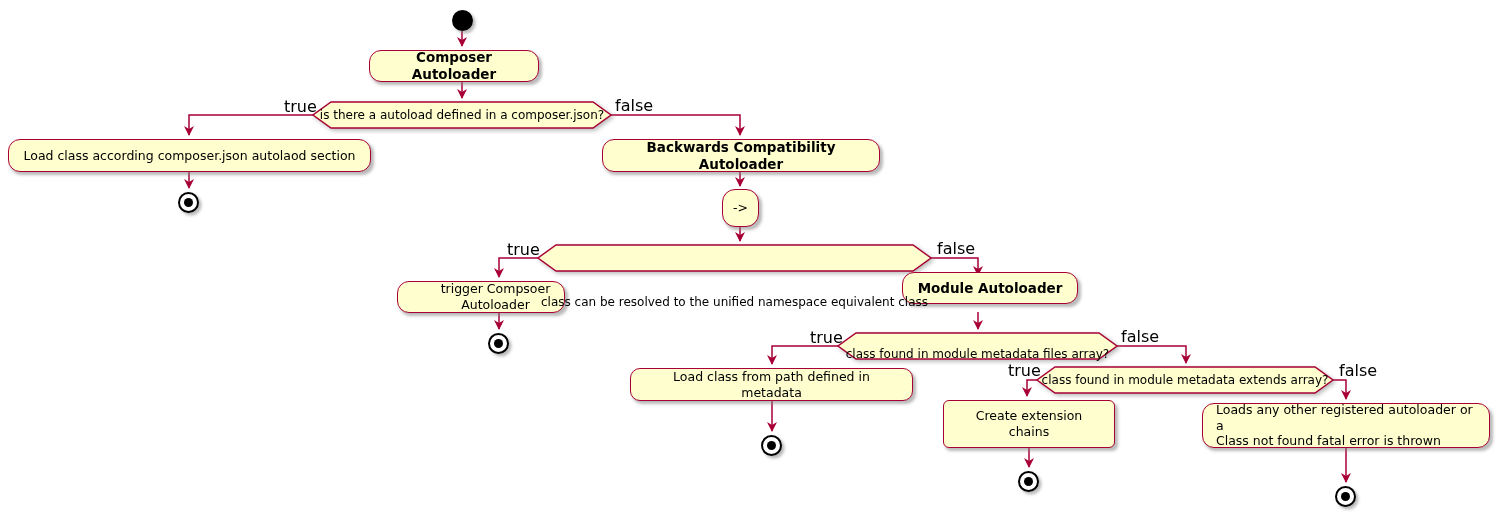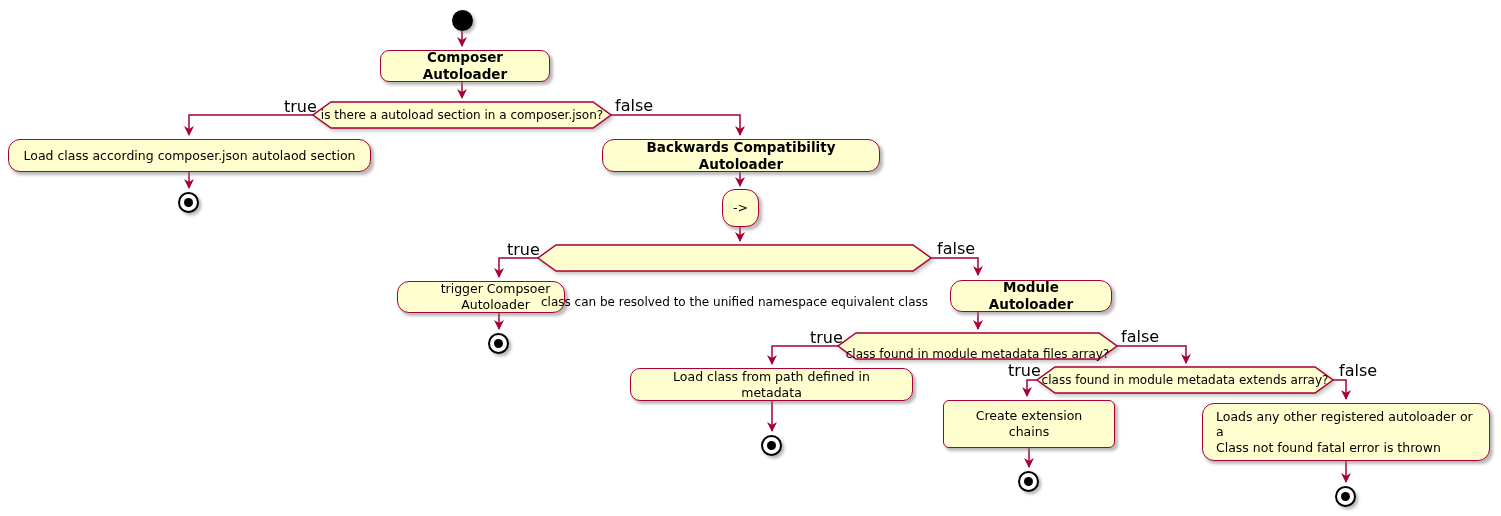--- a/index.html
+++ b/index.html
@@ -95,40 +95,40 @@
   <div class="end-node" style="left:761px;top:435px;">
       <span class="dot"></span>
     </div>
   <div class="end-node" style="left:1018px;top:471px;">
       <span class="dot"></span>
     </div>
   <div class="end-node" style="left:1335px;top:486px;">
       <span class="dot"></span>
     </div>
 
-  <div class="node activity bold" style="left:380px;top:50px;width:170px;height:32px;border-radius:9px;">Composer Autoloader</div>
+  <div class="node activity bold" style="left:369px;top:50px;width:170px;height:32px;">Composer Autoloader</div>
 
   <div class="node activity" style="left:8px;top:139px;width:363px;height:33px;">Load class according composer.json autolaod section</div>
 
   <div class="node activity bold" style="left:602px;top:139px;width:278px;height:33px;">Backwards Compatibility Autoloader</div>
 
   <div class="node activity" style="left:722px;top:189px;width:37px;height:38px;border-radius:13px;">-&gt;</div>
 
   <div class="node activity" style="left:397px;top:281px;width:168px;height:32px;padding-left:39px;">trigger Compsoer Autoloader</div>
 
-  <div class="node activity bold" style="left:902px;top:280px;width:162px;height:32px;margin-left:48px;">Module Autoloader</div>
+  <div class="node activity bold" style="left:902px;top:272px;width:176px;height:32px;">Module Autoloader</div>
 
   <div class="node activity" style="left:630px;top:368px;width:283px;height:33px;border-radius:10px;">Load class from path defined in metadata</div>
 
   <div class="node activity" style="left:943px;top:400px;width:172px;height:48px;border-radius:6px;">Create extension chains</div>
 
-  <div class="node activity left" style="left:1202px;top:403px;width:288px;height:58px;padding-left:13px;">Loads any other registered autoloader or a
+  <div class="node activity left" style="left:1202px;top:403px;width:288px;height:45px;padding-left:13px;">Loads any other registered autoloader or a
 Class not found fatal error is thrown</div>
 
-  <div class="decision-label" style="left:313px;top:102px;width:298px;height:26px;">is there a autoload section in a composer.json?</div>
+  <div class="decision-label" style="left:313px;top:102px;width:298px;height:26px;">is there a autoload defined in a composer.json?</div>
   <div class="decision-label" style="left:538px;top:245px;width:393px;height:26px;margin-top:44px;">class can be resolved to the unified namespace equivalent class</div>
   <div class="decision-label" style="left:838px;top:333px;width:279px;height:26px;margin-top:8px;">class found in module metadata files array?</div>
   <div class="decision-label" style="left:1037px;top:367px;width:296px;height:26px;text-align:center;">class found in module metadata extends array?</div>
 
   <span class="edge-label" style="left:284px;top:100px;">true</span>
   <span class="edge-label" style="left:615px;top:99px;">false</span>
 
   <span class="edge-label" style="left:507px;top:243px;">true</span>
   <span class="edge-label" style="left:937px;top:242px;">false</span>
 

